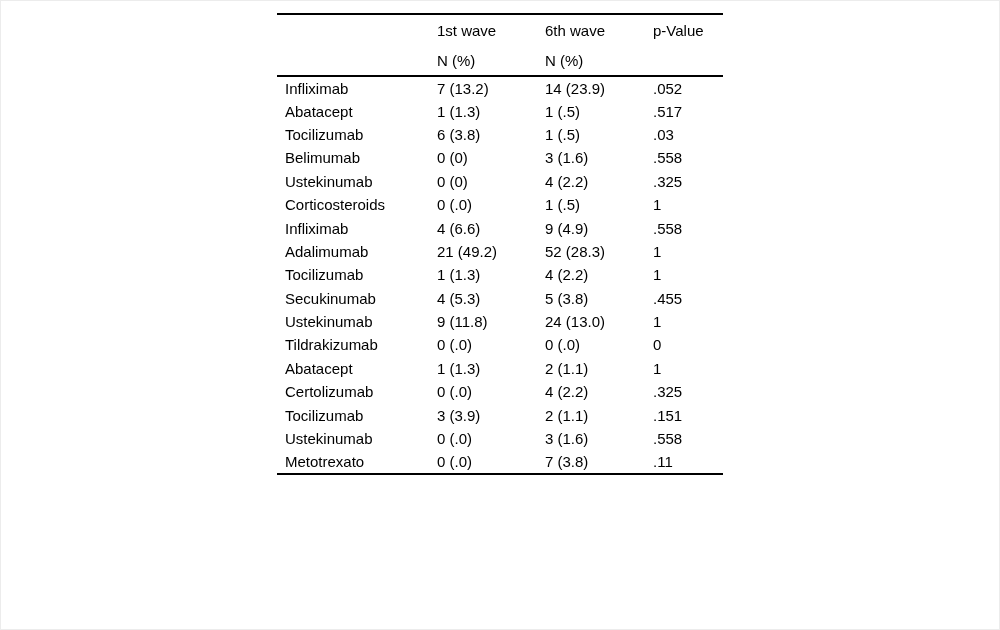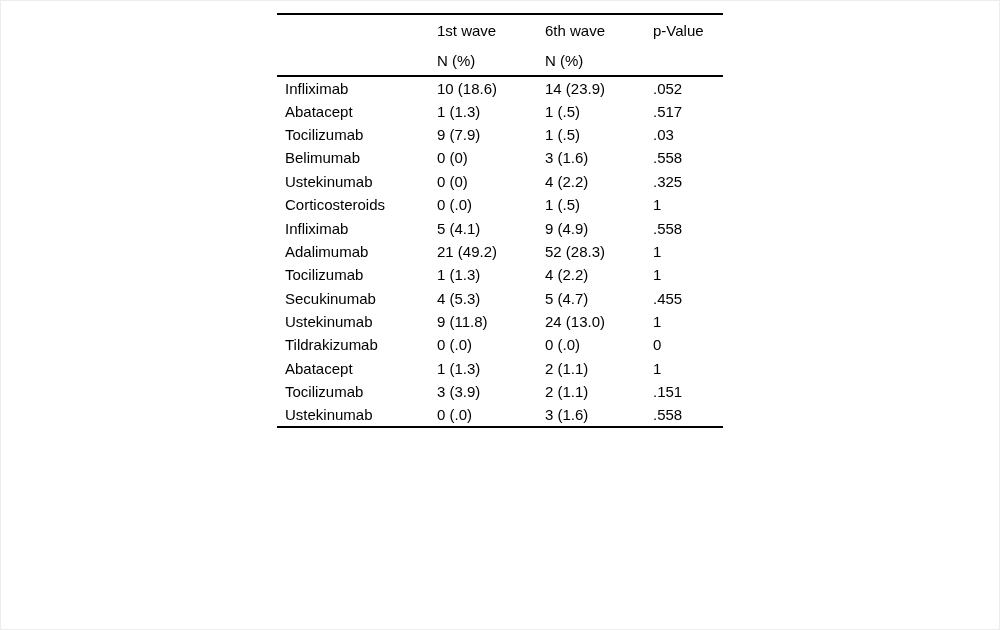--- a/index.html
+++ b/index.html
@@ -71,33 +71,33 @@
       <tr>
         <th></th>
         <th>N (%)</th>
         <th>N (%)</th>
         <th></th>
       </tr>
     </thead>
     <tbody>
         <tr>
           <td>Infliximab</td>
-          <td>10 (18.6)</td>
+          <td>7 (13.2)</td>
           <td>14 (23.9)</td>
           <td>.052</td>
         </tr>
         <tr>
           <td>Abatacept</td>
           <td>1 (1.3)</td>
           <td>1 (.5)</td>
           <td>.517</td>
         </tr>
         <tr>
           <td>Tocilizumab</td>
-          <td>9 (7.9)</td>
+          <td>6 (3.8)</td>
           <td>1 (.5)</td>
           <td>.03</td>
         </tr>
         <tr>
           <td>Belimumab</td>
           <td>0 (0)</td>
           <td>3 (1.6)</td>
           <td>.558</td>
         </tr>
         <tr>
@@ -107,40 +107,40 @@
           <td>.325</td>
         </tr>
         <tr>
           <td>Corticosteroids</td>
           <td>0 (.0)</td>
           <td>1 (.5)</td>
           <td>1</td>
         </tr>
         <tr>
           <td>Infliximab</td>
-          <td>5 (4.1)</td>
+          <td>4 (6.6)</td>
           <td>9 (4.9)</td>
           <td>.558</td>
         </tr>
         <tr>
           <td>Adalimumab</td>
           <td>21 (49.2)</td>
           <td>52 (28.3)</td>
           <td>1</td>
         </tr>
         <tr>
           <td>Tocilizumab</td>
           <td>1 (1.3)</td>
           <td>4 (2.2)</td>
           <td>1</td>
         </tr>
         <tr>
           <td>Secukinumab</td>
           <td>4 (5.3)</td>
-          <td>5 (4.7)</td>
+          <td>5 (3.8)</td>
           <td>.455</td>
         </tr>
         <tr>
           <td>Ustekinumab</td>
           <td>9 (11.8)</td>
           <td>24 (13.0)</td>
           <td>1</td>
         </tr>
         <tr>
           <td>Tildrakizumab</td>
@@ -148,26 +148,38 @@
           <td>0 (.0)</td>
           <td>0</td>
         </tr>
         <tr>
           <td>Abatacept</td>
           <td>1 (1.3)</td>
           <td>2 (1.1)</td>
           <td>1</td>
         </tr>
         <tr>
+          <td>Certolizumab</td>
+          <td>0 (.0)</td>
+          <td>4 (2.2)</td>
+          <td>.325</td>
+        </tr>
+        <tr>
           <td>Tocilizumab</td>
           <td>3 (3.9)</td>
           <td>2 (1.1)</td>
           <td>.151</td>
         </tr>
         <tr>
           <td>Ustekinumab</td>
           <td>0 (.0)</td>
           <td>3 (1.6)</td>
           <td>.558</td>
         </tr>
+        <tr>
+          <td>Metotrexato</td>
+          <td>0 (.0)</td>
+          <td>7 (3.8)</td>
+          <td>.11</td>
+        </tr>
       </tbody>
   </table>
 </div>
 
 </body></html>

